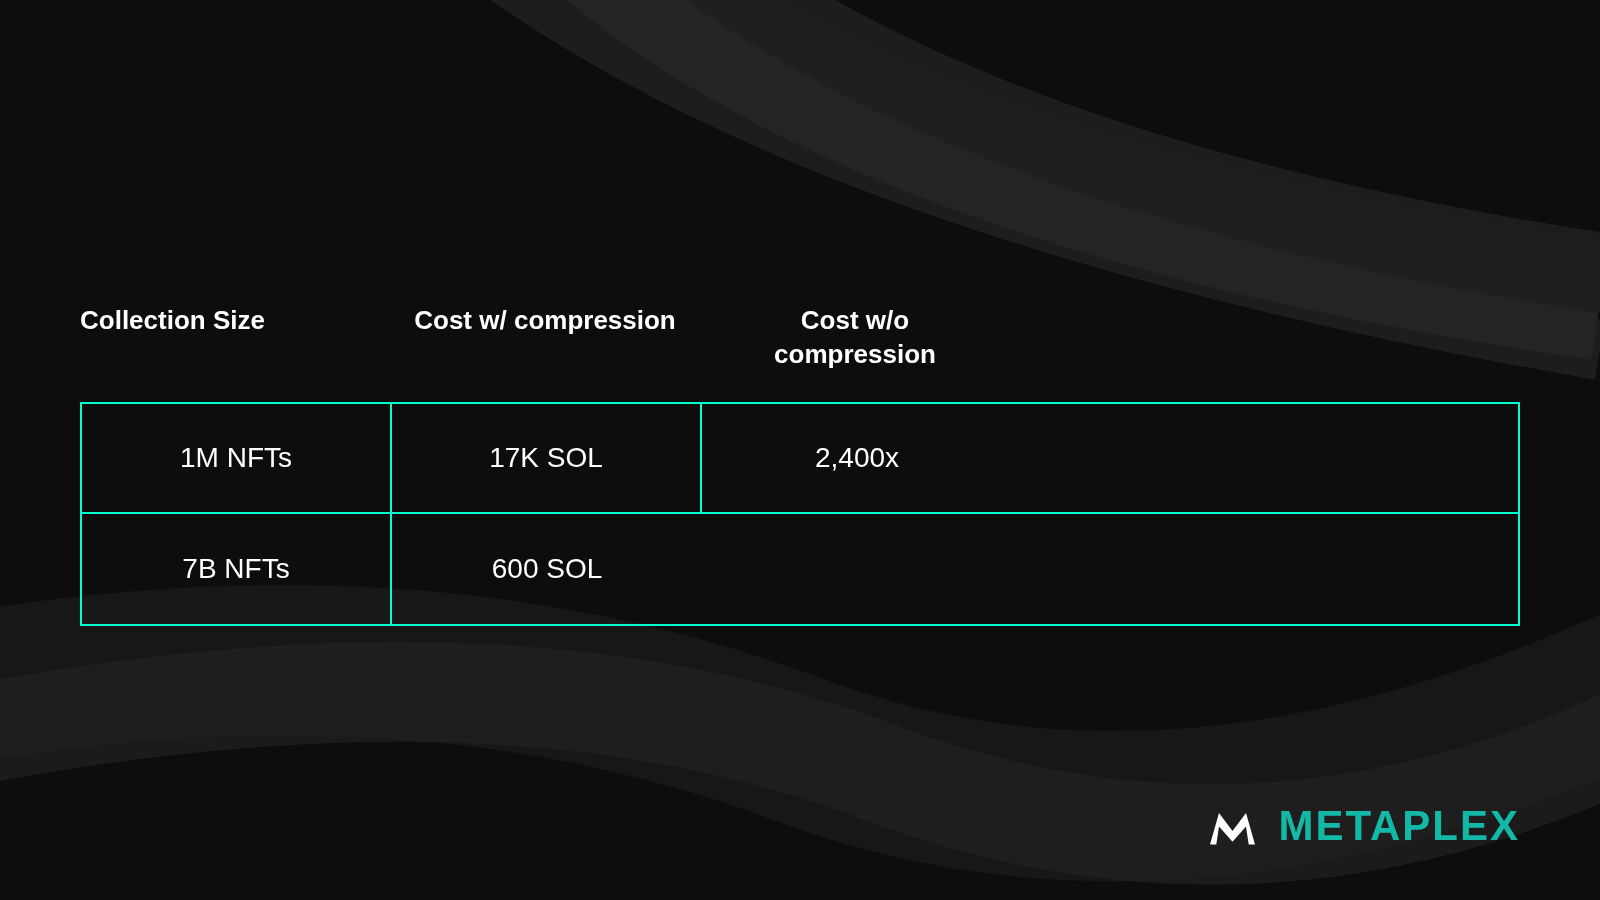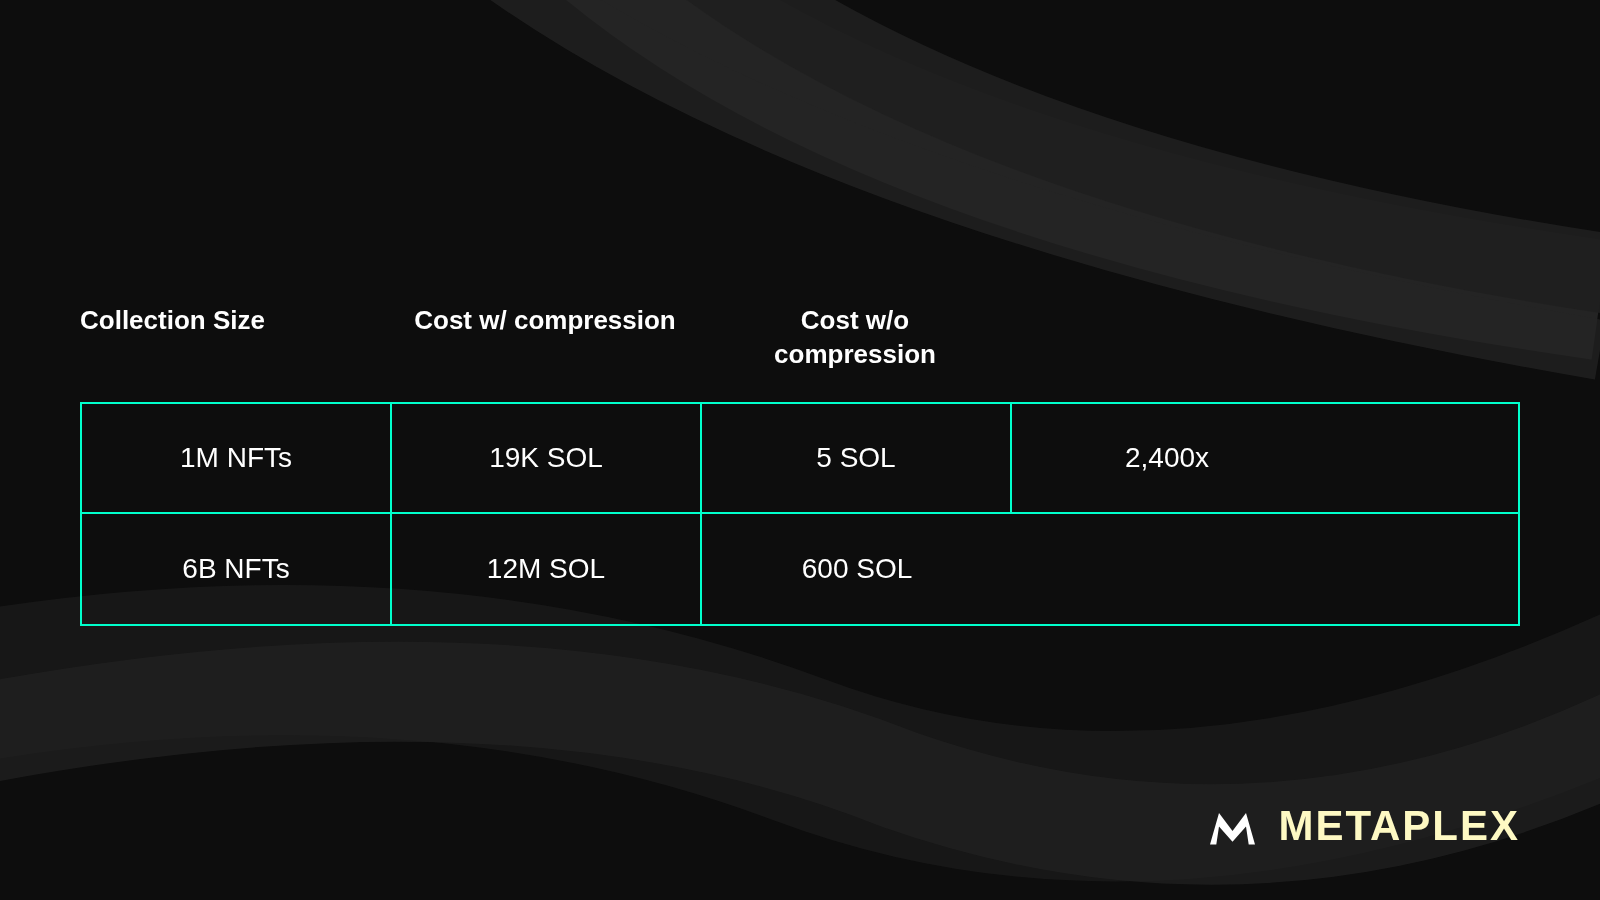--- a/index.html
+++ b/index.html
@@ -108,21 +108,21 @@
       gap: 18px;
       z-index: 2;
     }
 
     .metaplex-icon {
       width: 55px;
       height: 45px;
     }
 
     .metaplex-text {
-      color: #fef9c3;
+      color: #14b8a6;
       font-size: 42px;
       font-weight: 900;
       letter-spacing: 2px;
     }
   </style>
 </head>
 <body>
 
 <svg class="bg-canvas" viewBox="0 0 1600 900" xmlns="http://www.w3.org/2000/svg">
 
@@ -142,28 +142,26 @@
     <div class="table-headers">
       <div class="header-cell">Collection Size</div>
       <div class="header-cell">Cost w/ compression</div>
       <div class="header-cell">Cost w/o compression</div>
     </div>
 
     <div class="table-body">
 
       <div class="table-row">
         <div class="table-cell">1M NFTs</div>
-        <div class="table-cell">19K SOL</div>
-        <div class="table-cell">5 SOL</div>
+        <div class="table-cell">17K SOL</div>
         <div class="table-cell">2,400x</div>
       </div>
 
       <div class="table-row">
-        <div class="table-cell">6B NFTs</div>
-        <div class="table-cell">12M SOL</div>
+        <div class="table-cell">7B NFTs</div>
         <div class="table-cell">600 SOL</div>
       </div>
     </div>
 
   </div>
 </div>
 
 <div class="metaplex-logo">
 
   <svg class="metaplex-icon" viewBox="0 0 60 50" fill="white" xmlns="http://www.w3.org/2000/svg">

